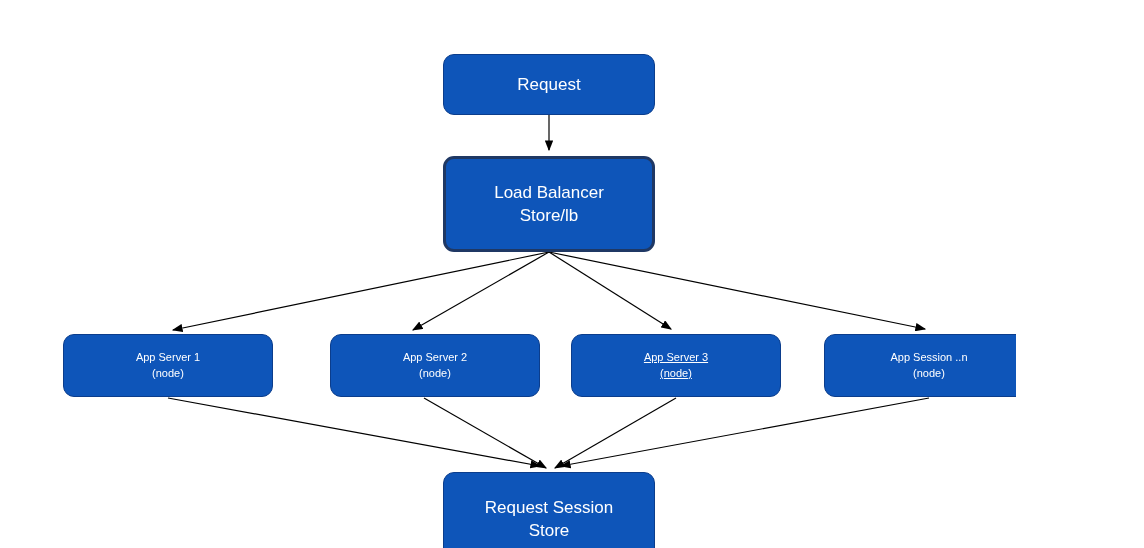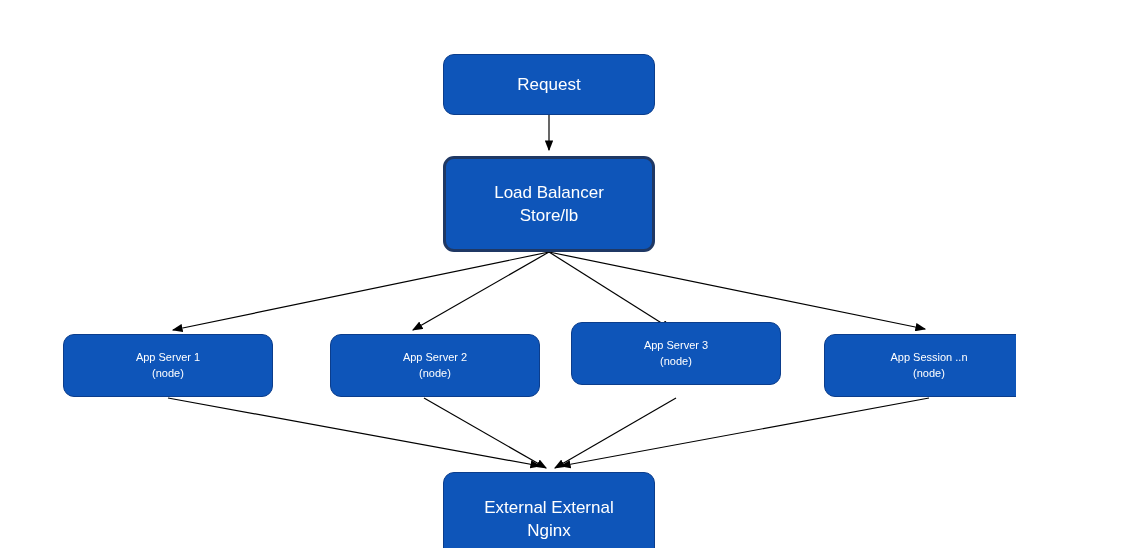--- a/index.html
+++ b/index.html
@@ -42,21 +42,21 @@
   }
   .node .lbl { white-space: nowrap; }
   .center-col { font-size: 17px; }
   .app { font-size: 11px; }
 
   
   #n-request       { left: 443px; top: 25px;  width: 212px; height: 61px; }
   #n-lb            { left: 443px; top: 127px; width: 212px; height: 96px; }
   #n-app1          { left: 63px;  top: 305px; width: 210px; height: 63px; }
   #n-app2          { left: 330px; top: 305px; width: 210px; height: 63px; }
-  #n-app3          { left: 571px; top: 293px; width: 210px; height: 63px; }
+  #n-app3          { left: 571px; top: 305px; width: 210px; height: 63px; text-decoration: underline; }
   #n-appn          { left: 824px; top: 305px; width: 210px; height: 63px; }
   #n-store         { left: 443px; top: 443px; width: 212px; height: 94px; }
 
   .edge-layer line {
     stroke: var(--edge, #000000);
     stroke-width: 1.2;
   }
 </style>
 </head>
 <body>
@@ -103,17 +103,17 @@
     <div class="lbl">App Server 3</div>
     <div class="lbl">(node)</div>
   </div>
 
   <div class="node app" id="n-appn">
     <div class="lbl">App Session ..n</div>
     <div class="lbl">(node)</div>
   </div>
 
   <div class="node center-col" id="n-store">
-    <div class="lbl">External External</div>
-    <div class="lbl">Nginx</div>
+    <div class="lbl">Request Session</div>
+    <div class="lbl">Store</div>
   </div>
 
 </div>
 
 </body></html>

